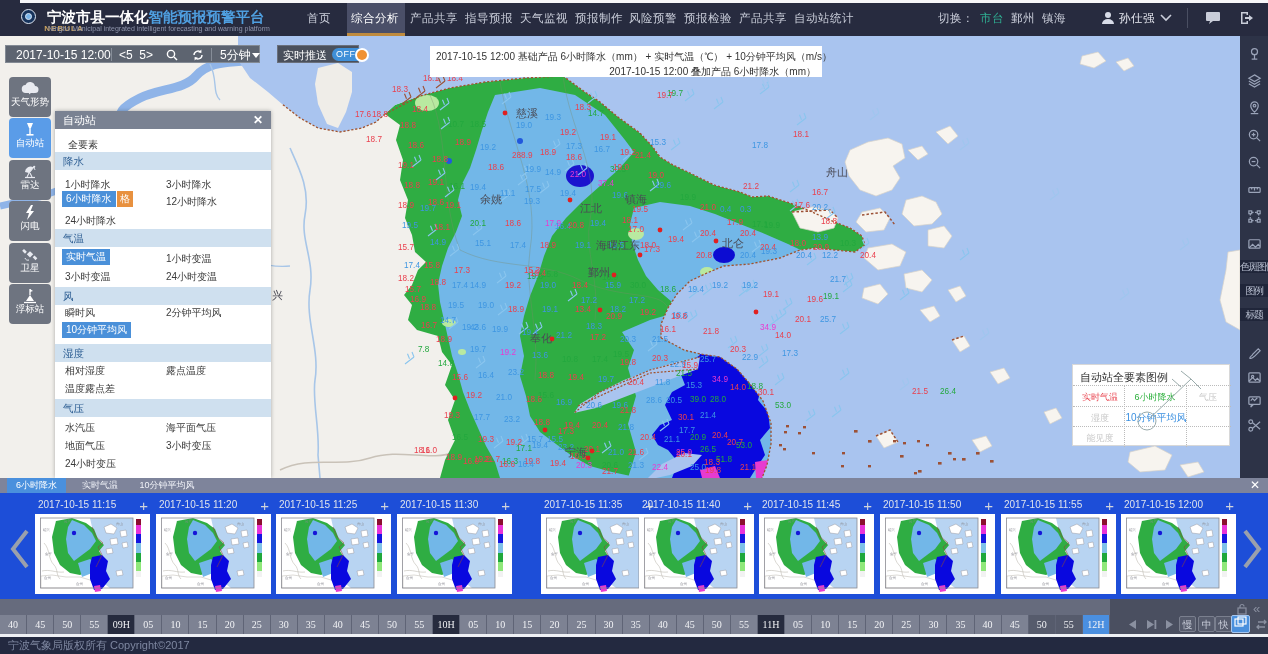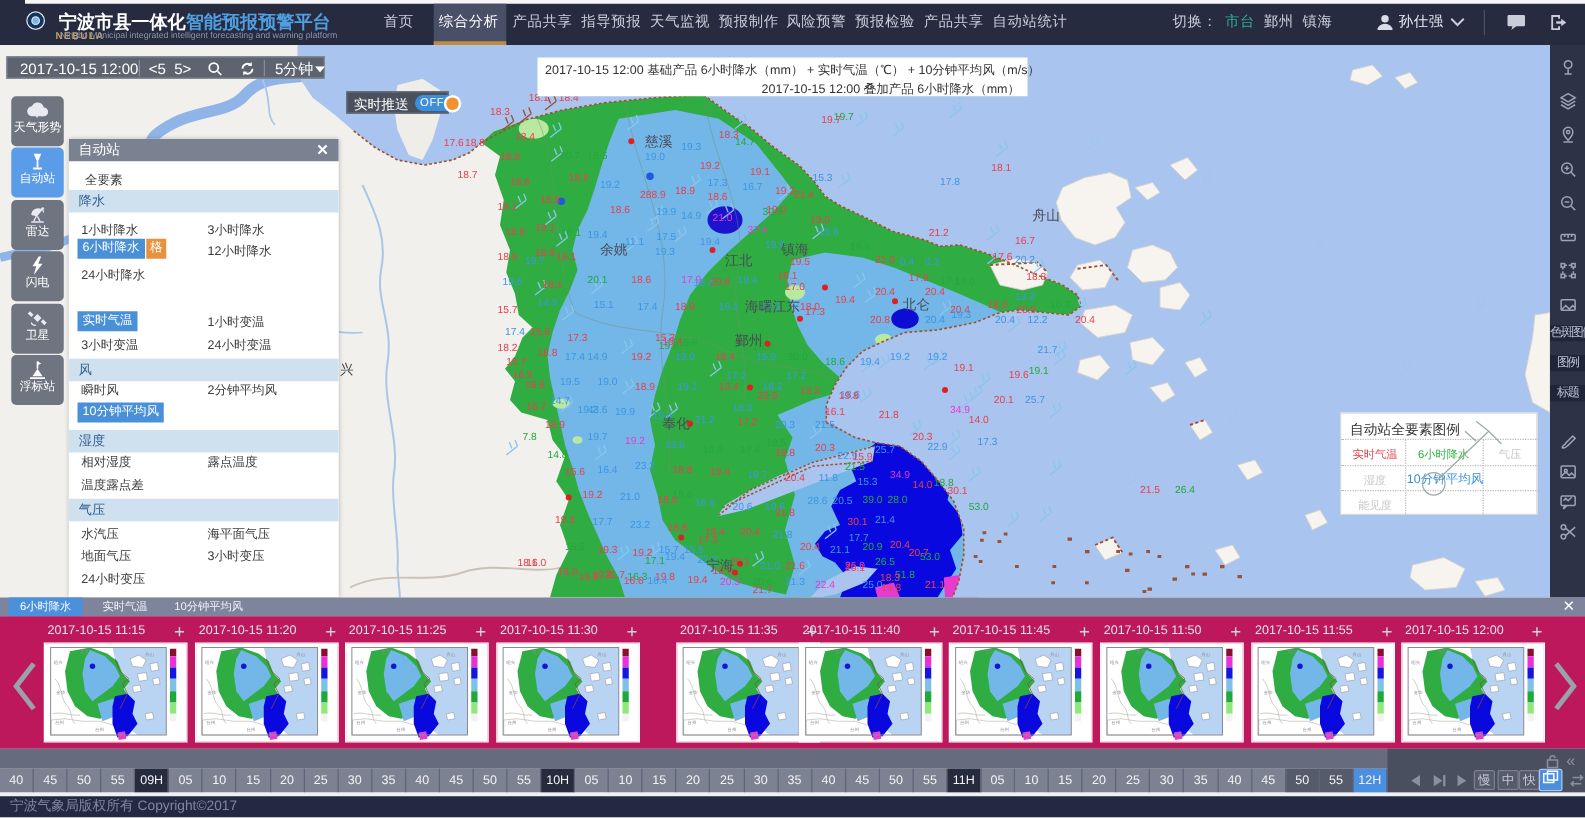--- a/index.html
+++ b/index.html
@@ -17,21 +17,21 @@
 #subtitle { position:absolute; left:48px; top:25px; font-size:7px; color:#8e94ab; white-space:nowrap; }
 .nav { position:absolute; top:0; height:36px; line-height:36px; font-size:11.5px; color:#c9cdd9; letter-spacing:0.5px; }
 #navact { position:absolute; left:347px; top:3px; width:58px; height:33px; background:#4a4f68; }
 #navact:after { content:''; position:absolute; left:0; bottom:0; width:100%; height:3px; background:#bf8b3e; }
 .teal { color:#2fae92 !important; }
 #usep { position:absolute; left:1187px; top:8px; width:1px; height:20px; background:#4a4f62; }
 
 
 #toolbar { position:absolute; left:5px; top:45px; width:255px; height:18px; background:#5d6470; border:1px solid #838a94; color:#fff; font-size:12px; }
 #toolbar .sep { position:absolute; top:2px; width:1px; height:13px; background:#868d98; }
-#pushbox { position:absolute; left:277px; top:45px; width:82px; height:18px; background:#4a505c; border:1px solid #6a707c; color:#fff; font-size:11px;margin-top:28px; }
+#pushbox { position:absolute; left:277px; top:45px; width:82px; height:18px; background:#4a505c; border:1px solid #6a707c; color:#fff; font-size:11px; }
 #pushpill { position:absolute; left:54px; top:2px; width:33px; height:13px; background:#3f8fd8; border-radius:7px; color:#fff; font-size:9px; line-height:13px; padding-left:4px; letter-spacing:0.5px; }
 #pushknob { position:absolute; right:-4px; top:-0.5px; width:14px; height:14px; border-radius:50%; background:#fff; }
 #pushknob:after { content:''; position:absolute; left:2px; top:2px; width:10px; height:10px; border-radius:50%; background:#f09132; }
 #infobox { position:absolute; left:430px; top:46px; width:392px; height:31px; background:#fff; color:#333; font-size:10px; padding:2.5px 6px; }
 #infobox div { height:15px; line-height:15px; white-space:nowrap;text-align:right; }
 
 
 .lbtn { position:absolute; left:9px; width:42px; height:40px; background:#6e7480; border-radius:4px; text-align:center; }
 .lbtn.active { background:#5a9ce8; }
 .lic { height:18px; padding-top:4px; }
@@ -45,40 +45,40 @@
 .pit { position:absolute; font-size:10px; color:#3a3a3a; height:15px; line-height:15px; }
 .phi { position:absolute; font-size:10px; color:#fff; background:#4a90d9; height:16px; line-height:16px; padding:0 4px; }
 .ptag { position:absolute; font-size:10px; color:#fff; background:#e8913f; height:16px; line-height:16px; padding:0 3px; }
 
 
 #rightbar { position:absolute; left:1240px; top:36px; width:28px; height:442px; background:#2d3347; }
 .ric { position:absolute; left:0; width:28px; text-align:center; }
 .rtab { position:absolute; left:0; width:28px; height:13px; background:#20263a; color:#b8bfd0; font-size:10px; line-height:13px; text-align:center; white-space:nowrap; overflow:hidden; letter-spacing:-1.5px; }
 
 
-#legend { position:absolute; left:1072px; top:330px; width:158px; height:82px; background:#fff; border:1px solid #d8d8d8; font-size:9px; }
+#legend { position:absolute; left:1072px; top:364px; width:158px; height:82px; background:#fff; border:1px solid #d8d8d8; font-size:9px; }
 #legend .lt { position:absolute; left:7px; top:5px; font-size:11px; color:#333; }
 #legend .cell { position:absolute; height:20px; line-height:20px; text-align:center; }
 .dotg { position:absolute; border-top:1px dotted #bbb; width:158px; height:0; }
 .dotv { position:absolute; border-left:1px dotted #bbb; height:62px; width:0; top:20px; }
 
 
 #tabbar { position:absolute; left:0; top:478px; width:1268px; height:15px; background:#7e849b; }
 .tab { position:absolute; top:0; height:15px; line-height:15px; font-size:9px; color:#f0f2f8; text-align:center; }
 #tabact { position:absolute; left:7px; top:0; width:59px; height:15px; background:#4a90dd; color:#fff; font-size:9px; line-height:15px; text-align:center; }
 #tabx { position:absolute; left:1250px; top:0; width:16px; height:15px; color:#fff; font-size:12px; line-height:15px; }
-#filmstrip { position:absolute; left:0; top:493px; width:1268px; height:106px; background:#be185d; overflow:hidden; }
+#filmstrip { position:absolute; left:0; top:493px; width:1268px; height:106px; background:#1d4ed8; overflow:hidden; }
 .th { position:absolute; top:6px; width:114px; }
 .tht { height:14px; font-size:10px; color:#dfe3ec; white-space:nowrap; position:relative; padding-left:2px; }
 .tht .plus { position:absolute; right:2px; top:-2px; font-size:15px; color:#d0d4dc; }
 .thm { margin-top:2px; width:113px; height:78px; background:#fff; outline:1px solid #fff; }
 
 
 #tlu { position:absolute; left:0; top:599px; width:1268px; height:16px; background:#666b7d; }
-#tlc { position:absolute; left:0; top:615px; width:1268px; height:19px; background:#7d8293; }
+#tlc { position:absolute; left:0; top:615px; width:1268px; height:19px; background:#7d8293;font-family:Liberation Serif, serif; }
 .tc { position:absolute; top:0; height:19px; line-height:19px; text-align:center; font-size:10px; color:#f2f3f6; border-right:1px solid #5f6476; }
 .tch { background:#262b3e; }
 .tcd { background:#565b6c; }
 .tcb { background:#4a8fe0; }
 #tlr { position:absolute; left:1110px; top:599px; width:158px; height:35px; background:#4a4f60; }
 #tlwhite { position:absolute; left:0; top:634px; width:1268px; height:3px; background:#eef0f4; }
 #footer { position:absolute; left:0; top:637px; width:1268px; height:17px; background:#232940; color:#7e87a0; font-size:11px; line-height:17px; padding-left:8px; }
 .ctl { position:absolute; color:#8a90a0; font-size:11px; }
 .ctlb { position:absolute; width:17px; height:16px; background:#565b6c; border:1px solid #7a7f8e; color:#c8ccd8; font-size:10px; line-height:15px; text-align:center; border-radius:2px; }
 </style></head>
@@ -683,20 +683,21 @@
 <div id="panel">
       <div id="phead">自动站<span class="x">✕</span></div>
       <div class="pit" style="top:26px;left:13px">全要素</div>
       <div class="psec" style="top:41px">降水</div>
       <div class="pit" style="top:66px;left:10px">1小时降水</div>
       <div class="pit" style="top:66px;left:111px">3小时降水</div>
       <div class="phi" style="top:80px;left:7px">6小时降水</div>
       <div class="ptag" style="top:80px;left:62px">格</div>
       <div class="pit" style="top:83px;left:111px">12小时降水</div>
       <div class="pit" style="top:102px;left:10px">24小时降水</div>
+      <div class="psec" style="top:118px">气温</div>
       <div class="phi" style="top:138px;left:7px">实时气温</div>
       <div class="pit" style="top:140px;left:111px">1小时变温</div>
       <div class="pit" style="top:158px;left:10px">3小时变温</div>
       <div class="pit" style="top:158px;left:111px">24小时变温</div>
       <div class="psec" style="top:176px">风</div>
       <div class="pit" style="top:194px;left:10px">瞬时风</div>
       <div class="pit" style="top:194px;left:111px">2分钟平均风</div>
       <div class="phi" style="top:211px;left:7px">10分钟平均风</div>
       <div class="psec" style="top:233px">湿度</div>
       <div class="pit" style="top:252px;left:10px">相对湿度</div>

